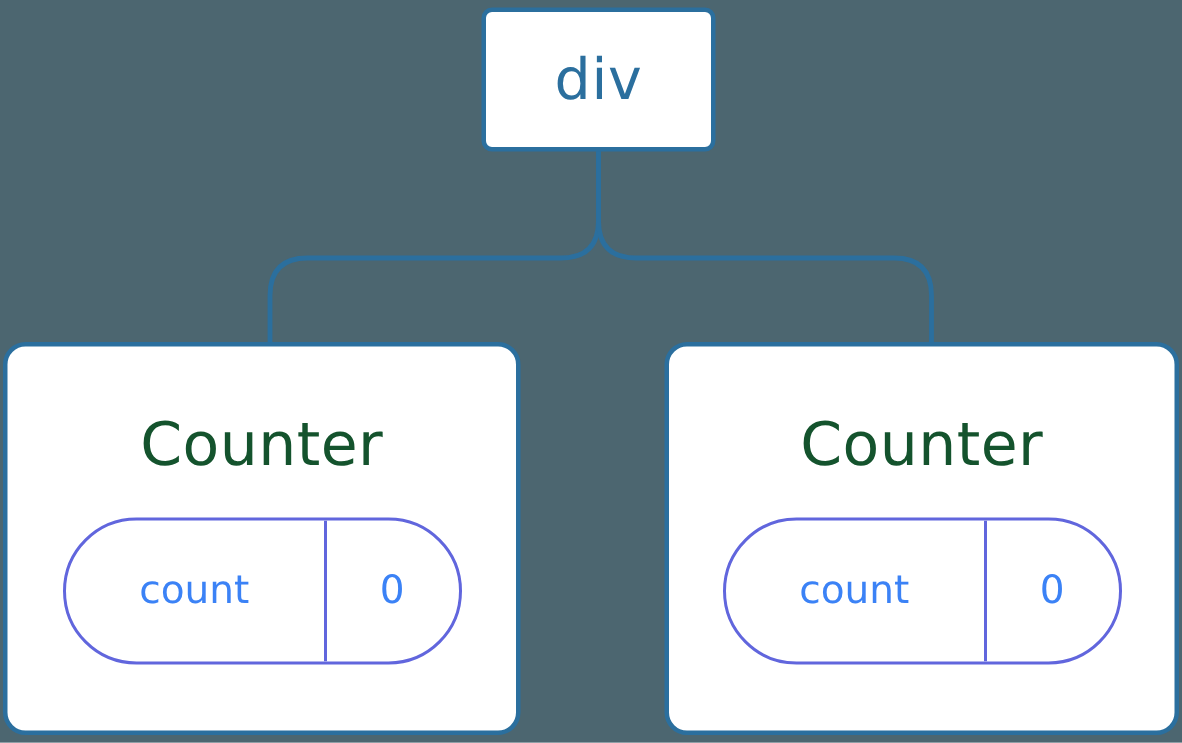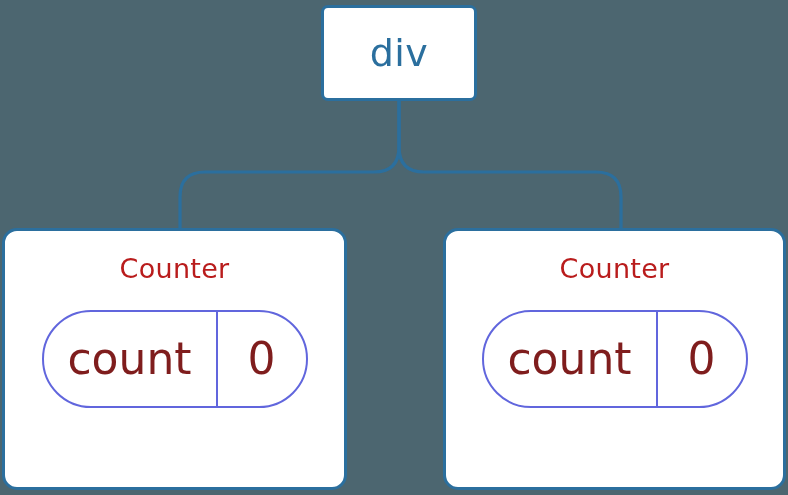--- a/index.html
+++ b/index.html
@@ -65,23 +65,23 @@
 
   
   .root-label {
     font-size: 38px;
     color: #2b6f9e;
     letter-spacing: 0.5px;
     line-height: 1;
   }
 
   .child-title {
-    margin-top: 24px;
-    font-size: 27px;
-    color: #b91c1c;
+    margin-top: 46px;
+    font-size: 40px;
+    color: #14532d;
     letter-spacing: 0.3px;
     line-height: 1;
   }
 
   
   .state-pill {
     margin-top: 28px;
     width: 266px;
     height: 98px;
     border: 2px solid #6166dd;
@@ -103,22 +103,22 @@
 
   .pill-val {
     flex: 1 1 auto;
     display: flex;
     align-items: center;
     justify-content: center;
   }
 
   .pill-key span,
   .pill-val span {
-    font-size: 44px;
-    color: #7f1d1d;
+    font-size: 26px;
+    color: #3b82f6;
     line-height: 1;
   }
 </style>
 </head>
 <body>
 
 <div id="diagram">
 
   <svg id="connector-layer" viewBox="0 0 788 495" width="788" height="495" xmlns="http://www.w3.org/2000/svg">
 

